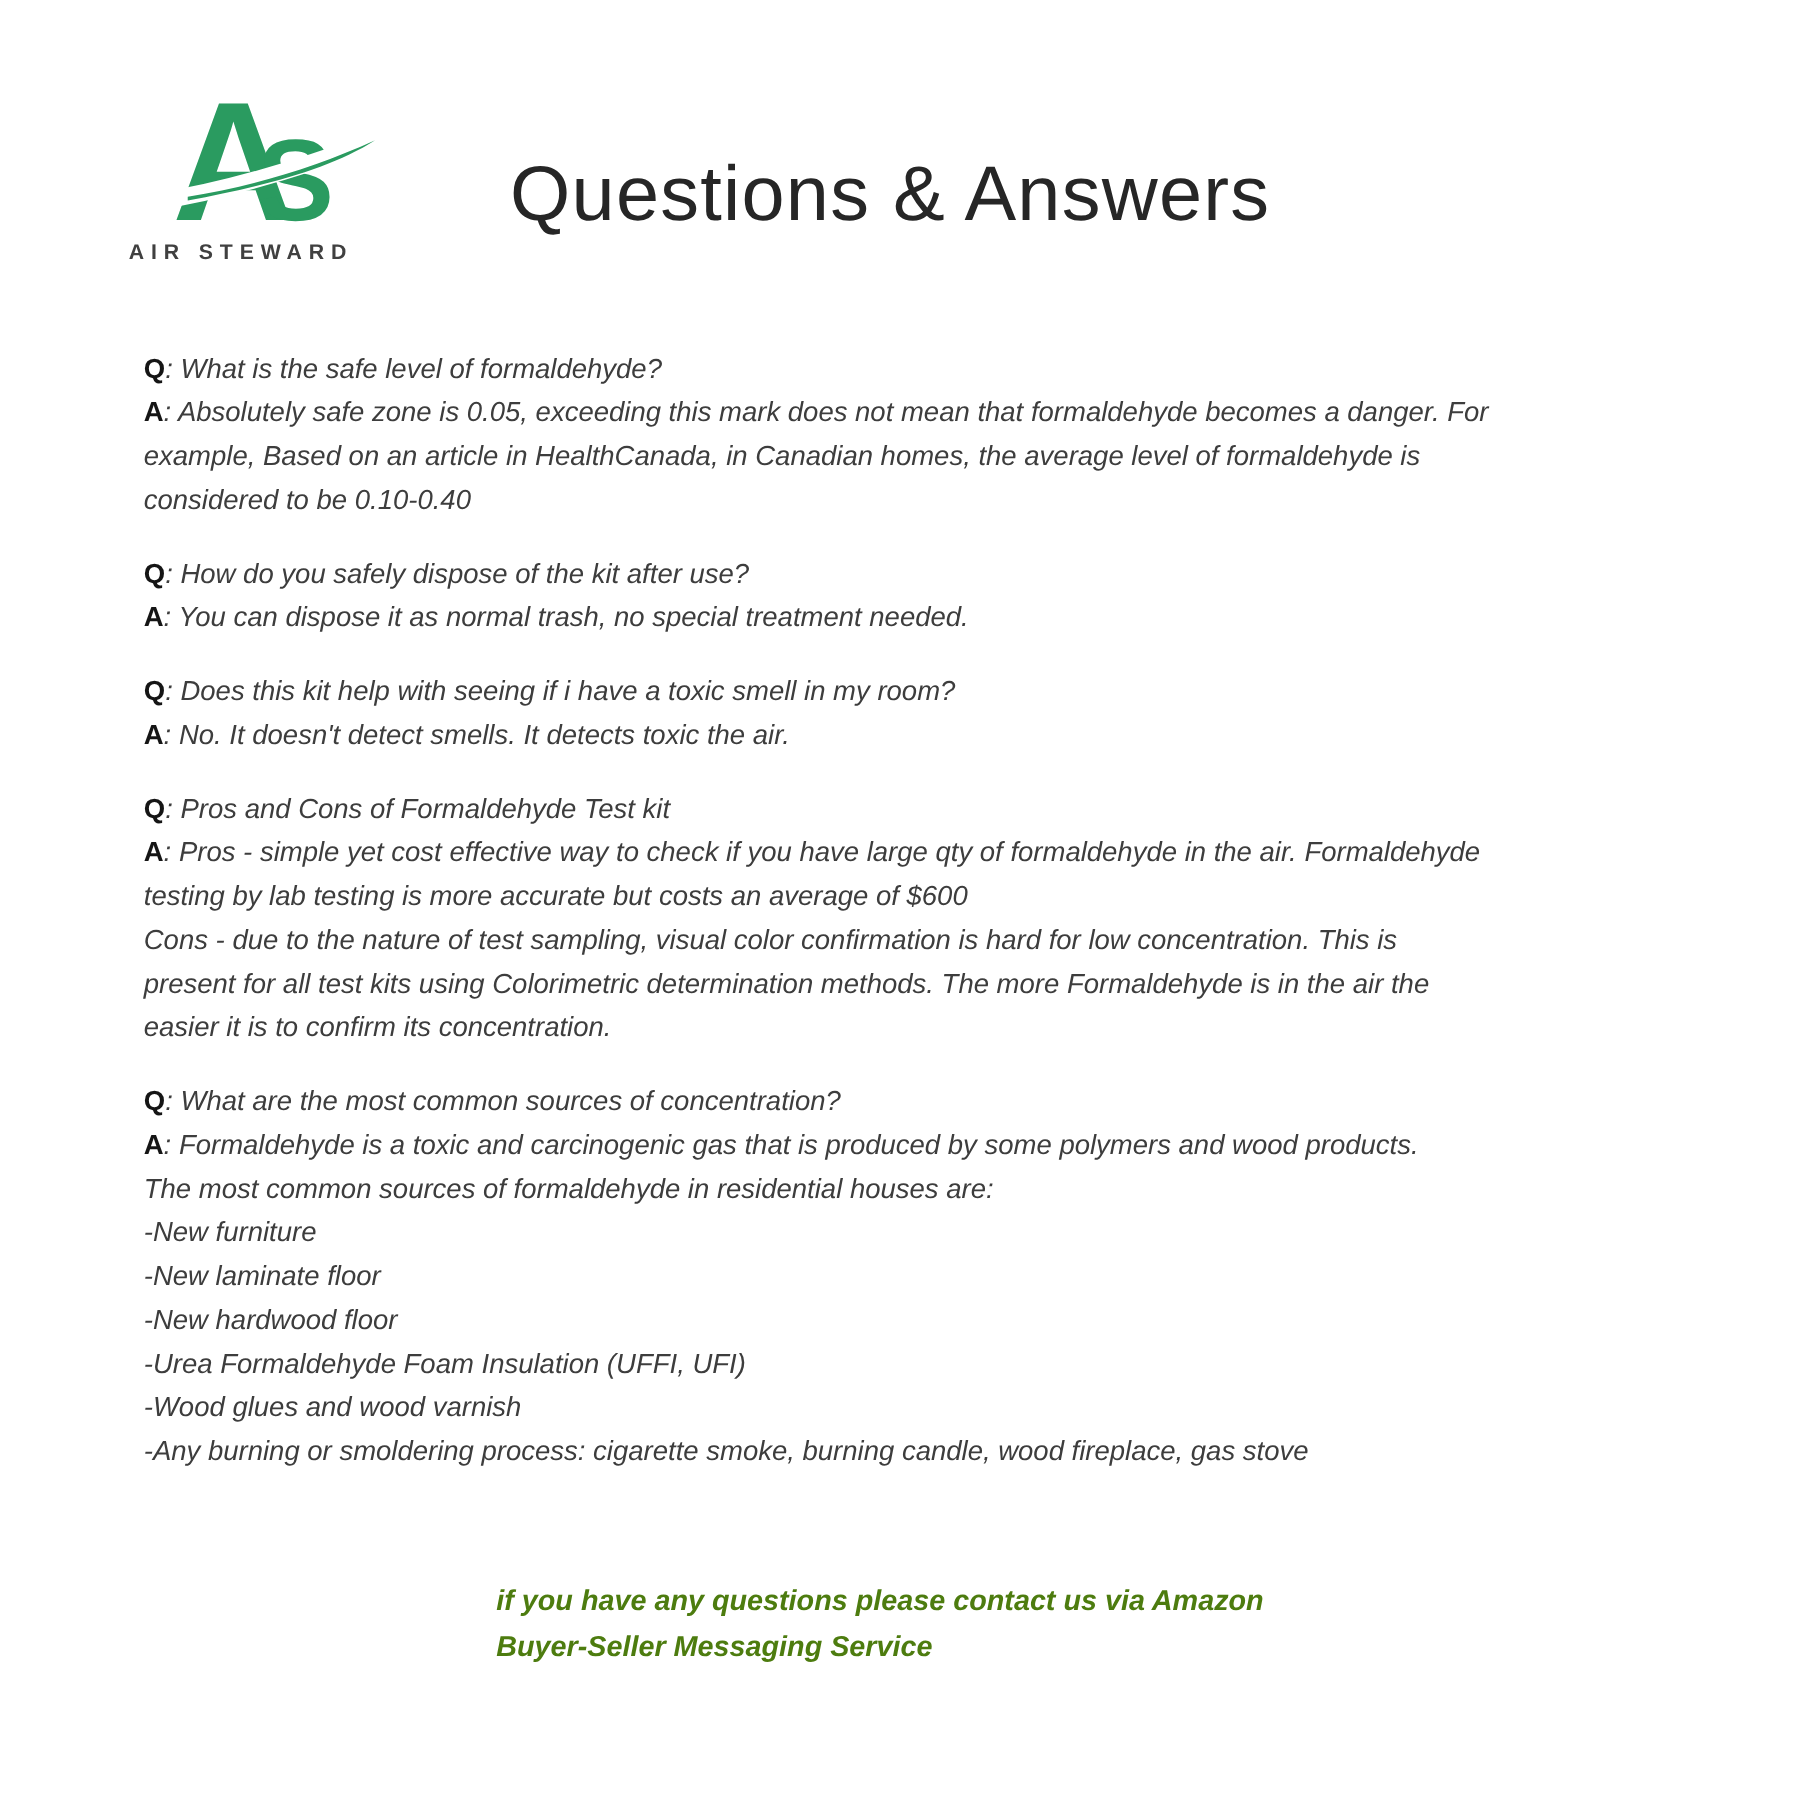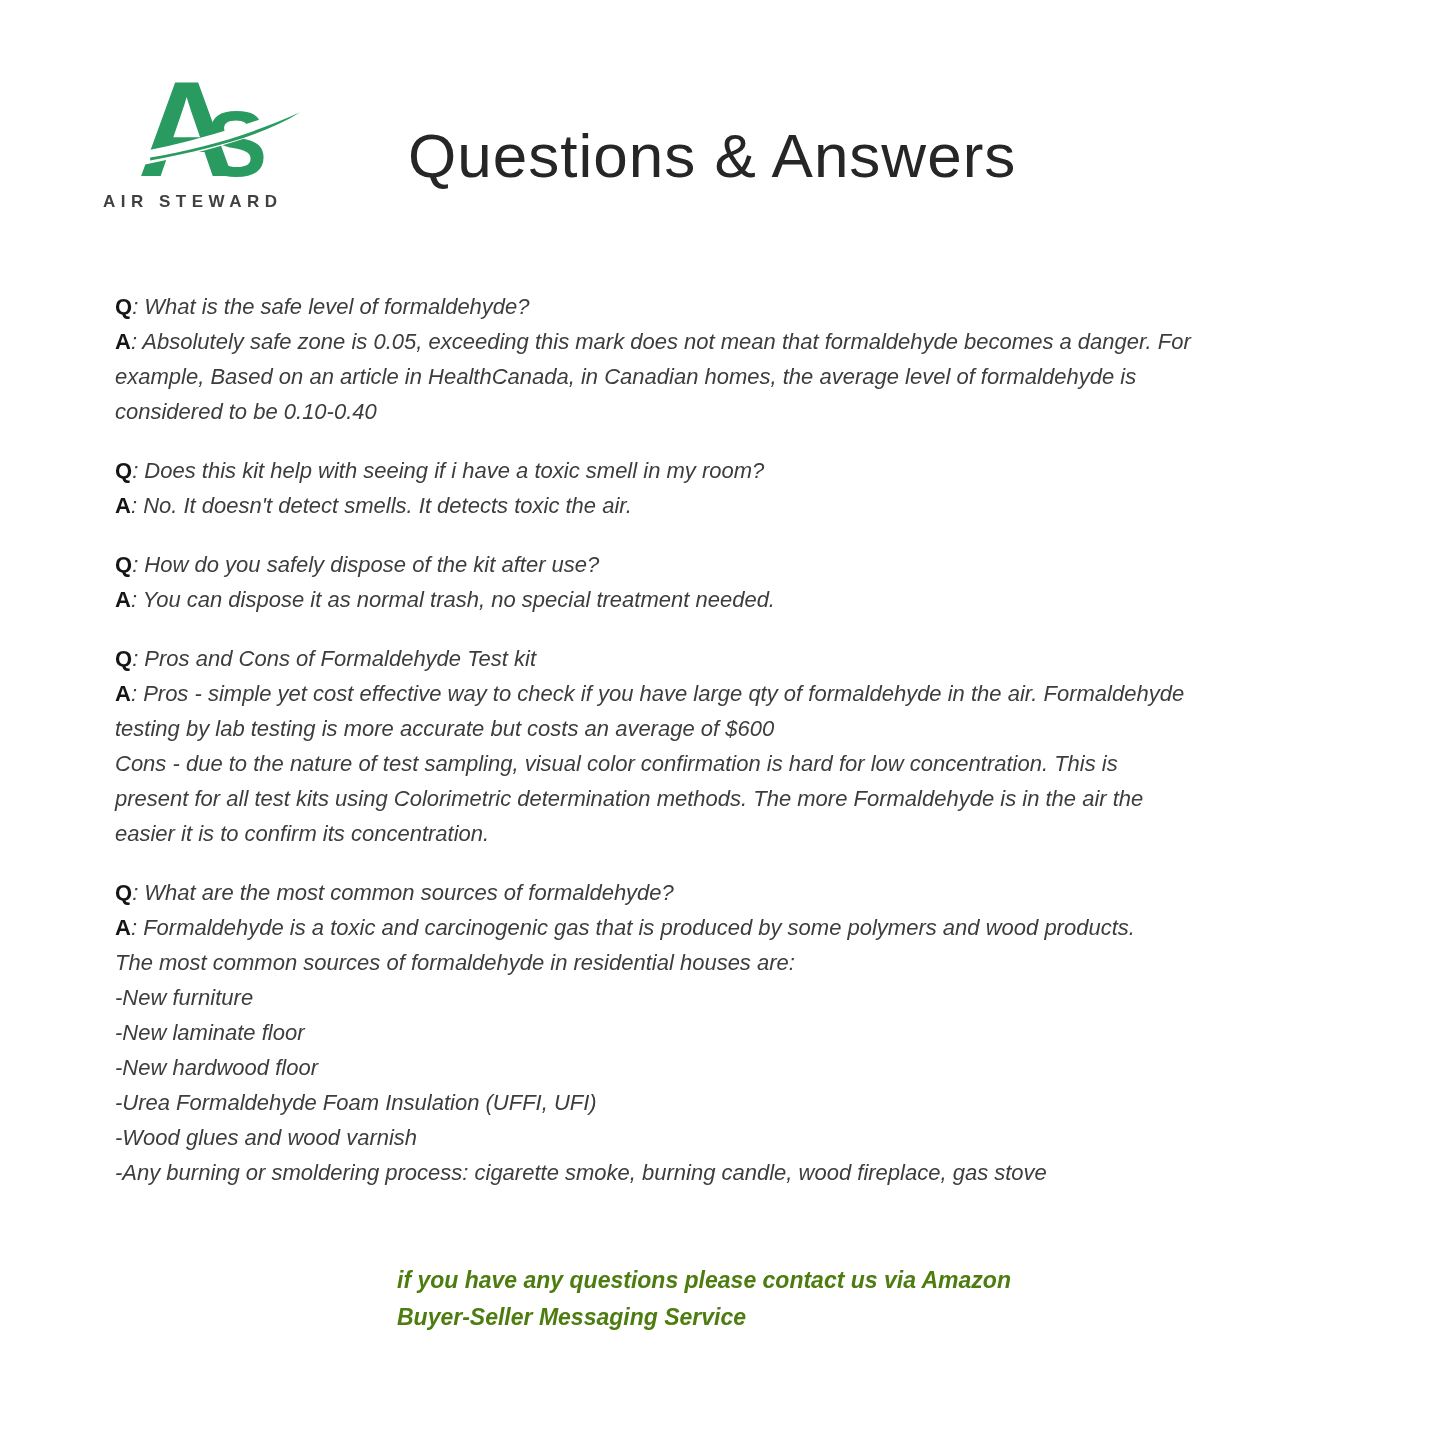--- a/index.html
+++ b/index.html
@@ -21,21 +21,21 @@
     color: #404040; font-weight: 700; white-space: nowrap;
   }
   .page-title {
     position: absolute; left: 408px; top: 120px;
     font-size: 62px; font-weight: 400;
     color: #262626; letter-spacing: 1px; white-space: nowrap;
   }
 
   
   .content { position: absolute; left: 115px; top: 273px; width: 1205px; }
-  .qa-section { margin: 16px 0 24px 0; }
+  .qa-section { margin: 4px 0 24px 0; }
   .qa-q, .qa-a {
     margin: 0; font-size: 22px; line-height: 35px;
     font-style: italic; color: #3d3d3d;
   }
   .qa-label { font-style: normal; font-weight: 700; color: #151515; }
   .qa-sep { font-style: italic; color: #3d3d3d; }
   .qa-text { white-space: pre-line; }
 
   
   .footer-note {
@@ -67,40 +67,40 @@
   <div class="content">
 
     <div class="qa-section">
       <p class="qa-q"><span class="qa-label">Q</span><span class="qa-sep">: </span><span class="qa-text">What is the safe level of formaldehyde?</span></p>
       <p class="qa-a"><span class="qa-label">A</span><span class="qa-sep">: </span><span class="qa-text">Absolutely safe zone is 0.05, exceeding this mark does not mean that formaldehyde becomes a danger. For
 example, Based on an article in HealthCanada, in Canadian homes, the average level of formaldehyde is
 considered to be 0.10-0.40</span></p>
     </div>
 
     <div class="qa-section">
-      <p class="qa-q"><span class="qa-label">Q</span><span class="qa-sep">: </span><span class="qa-text">Does this kit help with seeing if i have a toxic smell in my room?</span></p>
-      <p class="qa-a"><span class="qa-label">A</span><span class="qa-sep">: </span><span class="qa-text">No. It doesn't detect smells. It detects toxic the air.</span></p>
+      <p class="qa-q"><span class="qa-label">Q</span><span class="qa-sep">: </span><span class="qa-text">How do you safely dispose of the kit after use?</span></p>
+      <p class="qa-a"><span class="qa-label">A</span><span class="qa-sep">: </span><span class="qa-text">You can dispose it as normal trash, no special treatment needed.</span></p>
     </div>
 
     <div class="qa-section">
-      <p class="qa-q"><span class="qa-label">Q</span><span class="qa-sep">: </span><span class="qa-text">How do you safely dispose of the kit after use?</span></p>
-      <p class="qa-a"><span class="qa-label">A</span><span class="qa-sep">: </span><span class="qa-text">You can dispose it as normal trash, no special treatment needed.</span></p>
+      <p class="qa-q"><span class="qa-label">Q</span><span class="qa-sep">: </span><span class="qa-text">Does this kit help with seeing if i have a toxic smell in my room?</span></p>
+      <p class="qa-a"><span class="qa-label">A</span><span class="qa-sep">: </span><span class="qa-text">No. It doesn't detect smells. It detects toxic the air.</span></p>
     </div>
 
     <div class="qa-section">
       <p class="qa-q"><span class="qa-label">Q</span><span class="qa-sep">: </span><span class="qa-text">Pros and Cons of Formaldehyde Test kit</span></p>
       <p class="qa-a"><span class="qa-label">A</span><span class="qa-sep">: </span><span class="qa-text">Pros - simple yet cost effective way to check if you have large qty of formaldehyde in the air. Formaldehyde
 testing by lab testing is more accurate but costs an average of $600
 Cons - due to the nature of test sampling, visual color confirmation is hard for low concentration. This is
 present for all test kits using Colorimetric determination methods. The more Formaldehyde is in the air the
 easier it is to confirm its concentration.</span></p>
     </div>
 
     <div class="qa-section">
-      <p class="qa-q"><span class="qa-label">Q</span><span class="qa-sep">: </span><span class="qa-text">What are the most common sources of formaldehyde?</span></p>
+      <p class="qa-q"><span class="qa-label">Q</span><span class="qa-sep">: </span><span class="qa-text">What are the most common sources of concentration?</span></p>
       <p class="qa-a"><span class="qa-label">A</span><span class="qa-sep">: </span><span class="qa-text">Formaldehyde is a toxic and carcinogenic gas that is produced by some polymers and wood products.
 The most common sources of formaldehyde in residential houses are:
 -New furniture
 -New laminate floor
 -New hardwood floor
 -Urea Formaldehyde Foam Insulation (UFFI, UFI)
 -Wood glues and wood varnish
 -Any burning or smoldering process: cigarette smoke, burning candle, wood fireplace, gas stove</span></p>
     </div>
 

